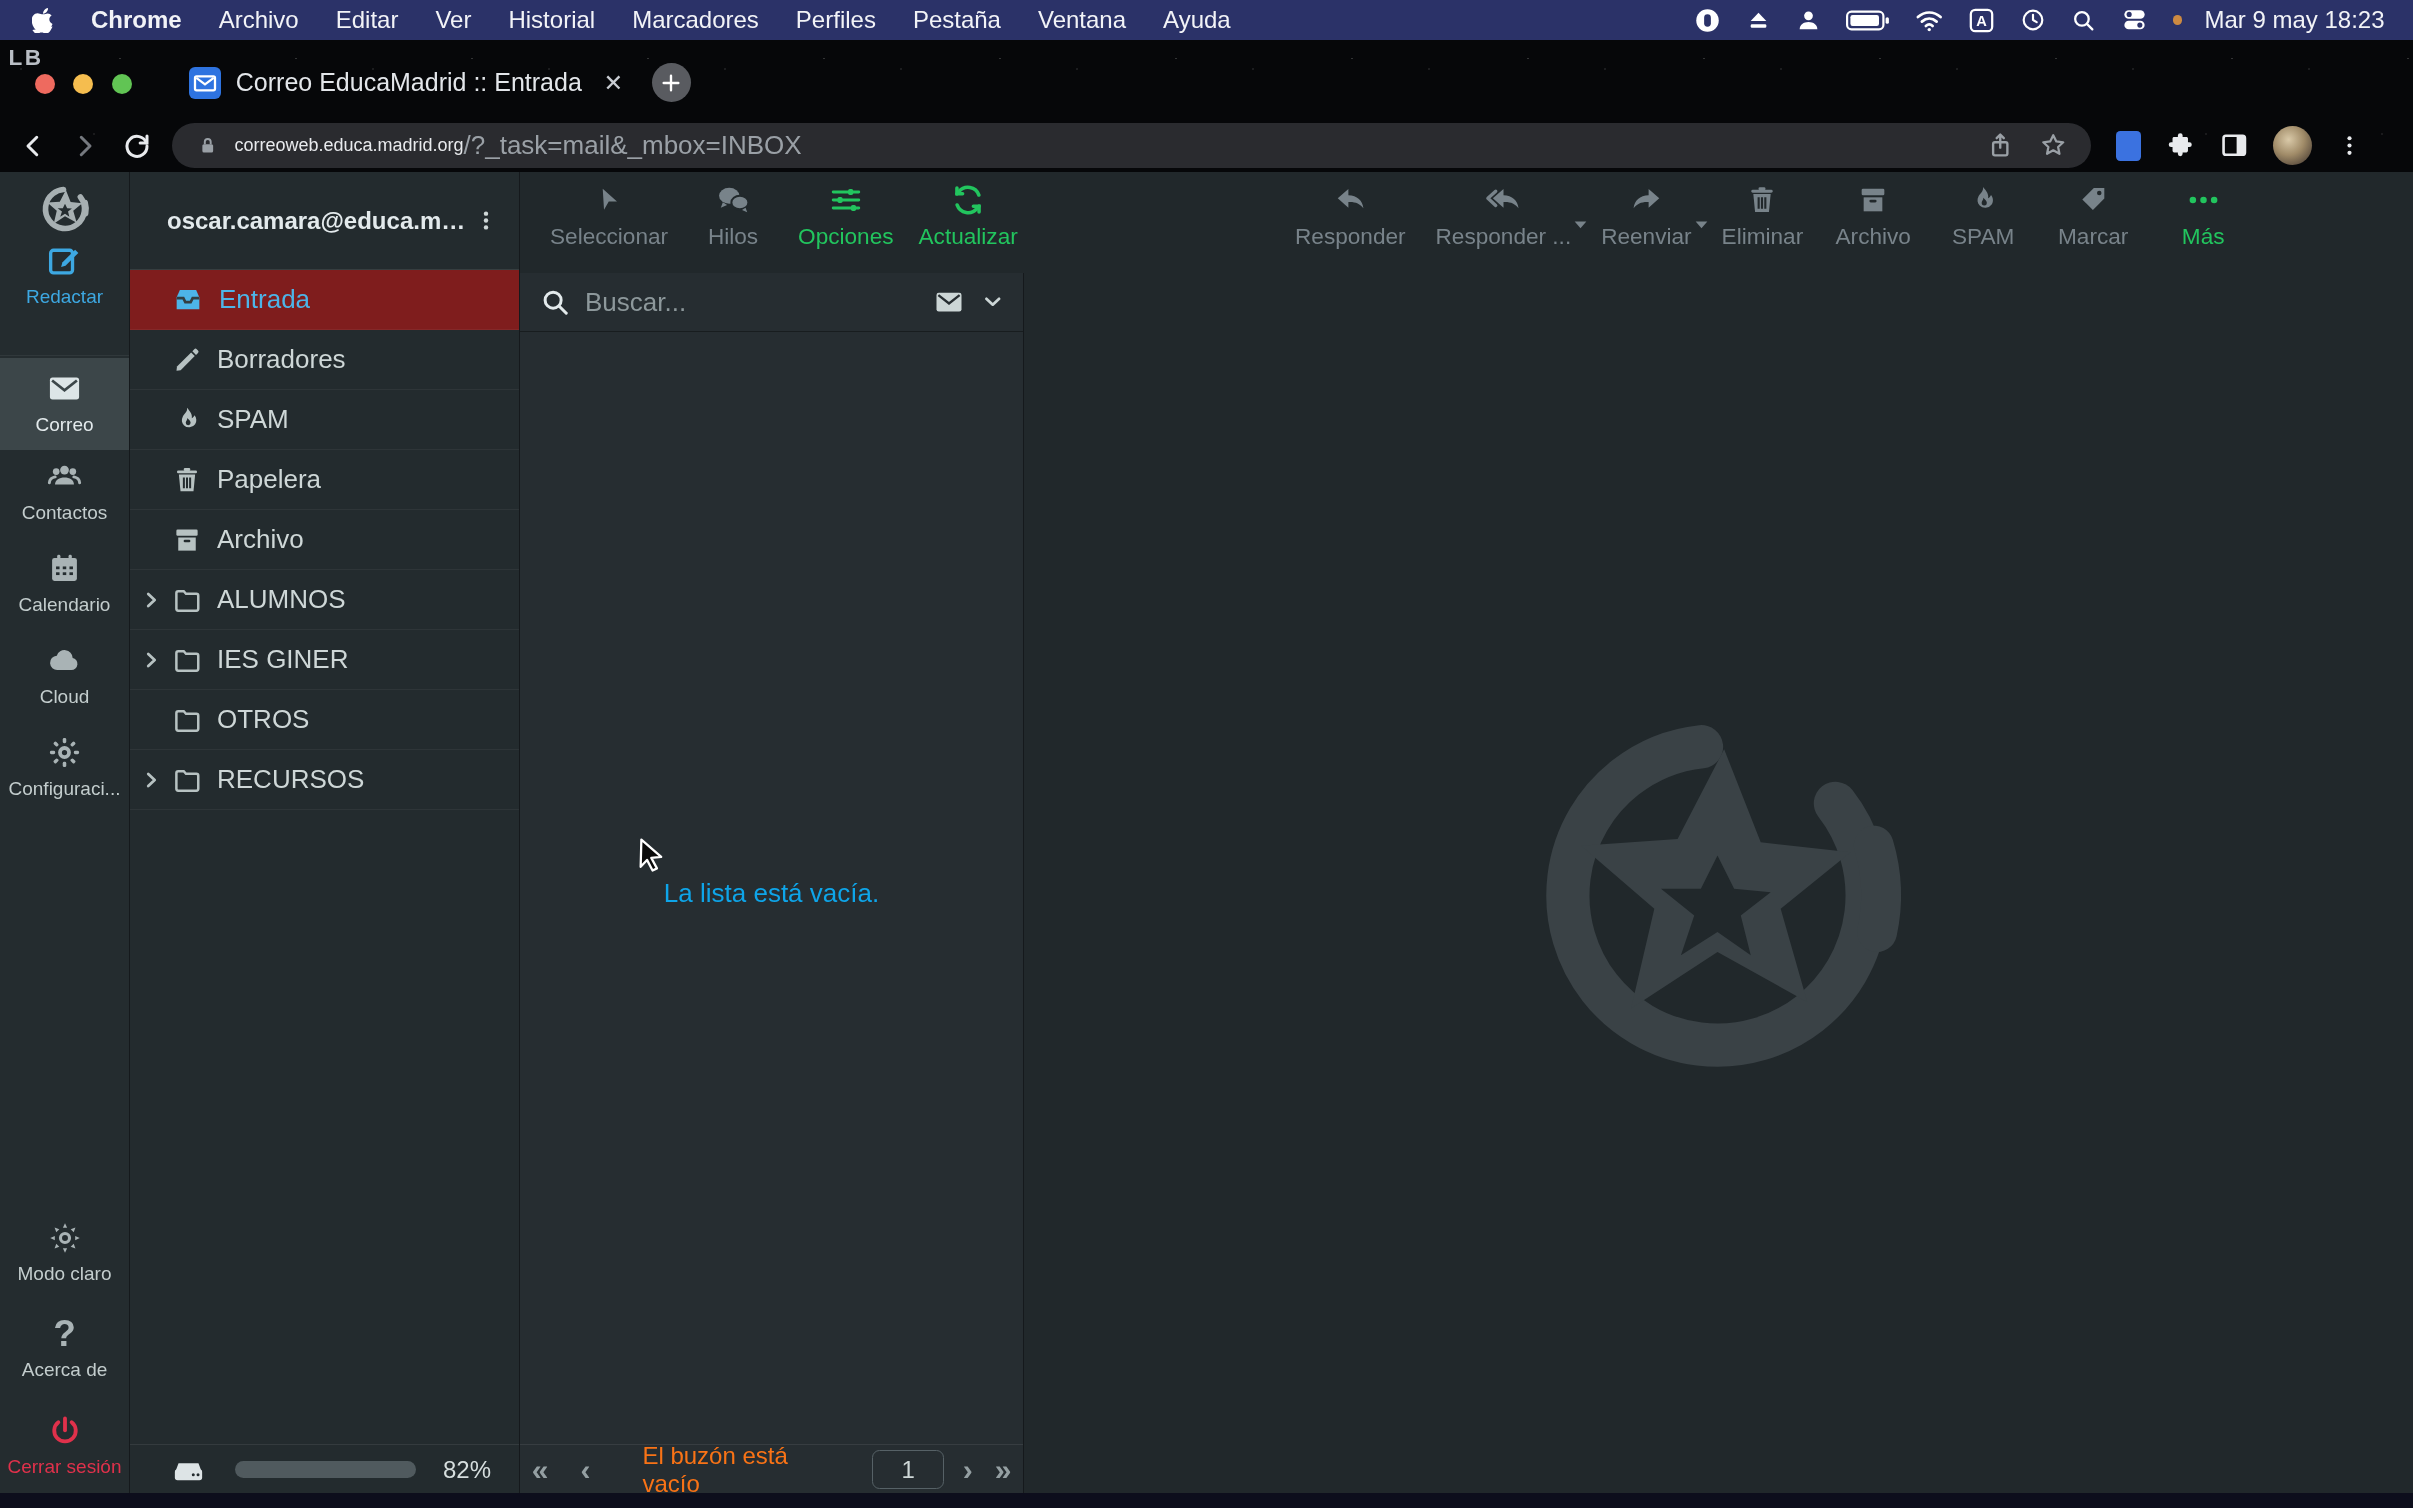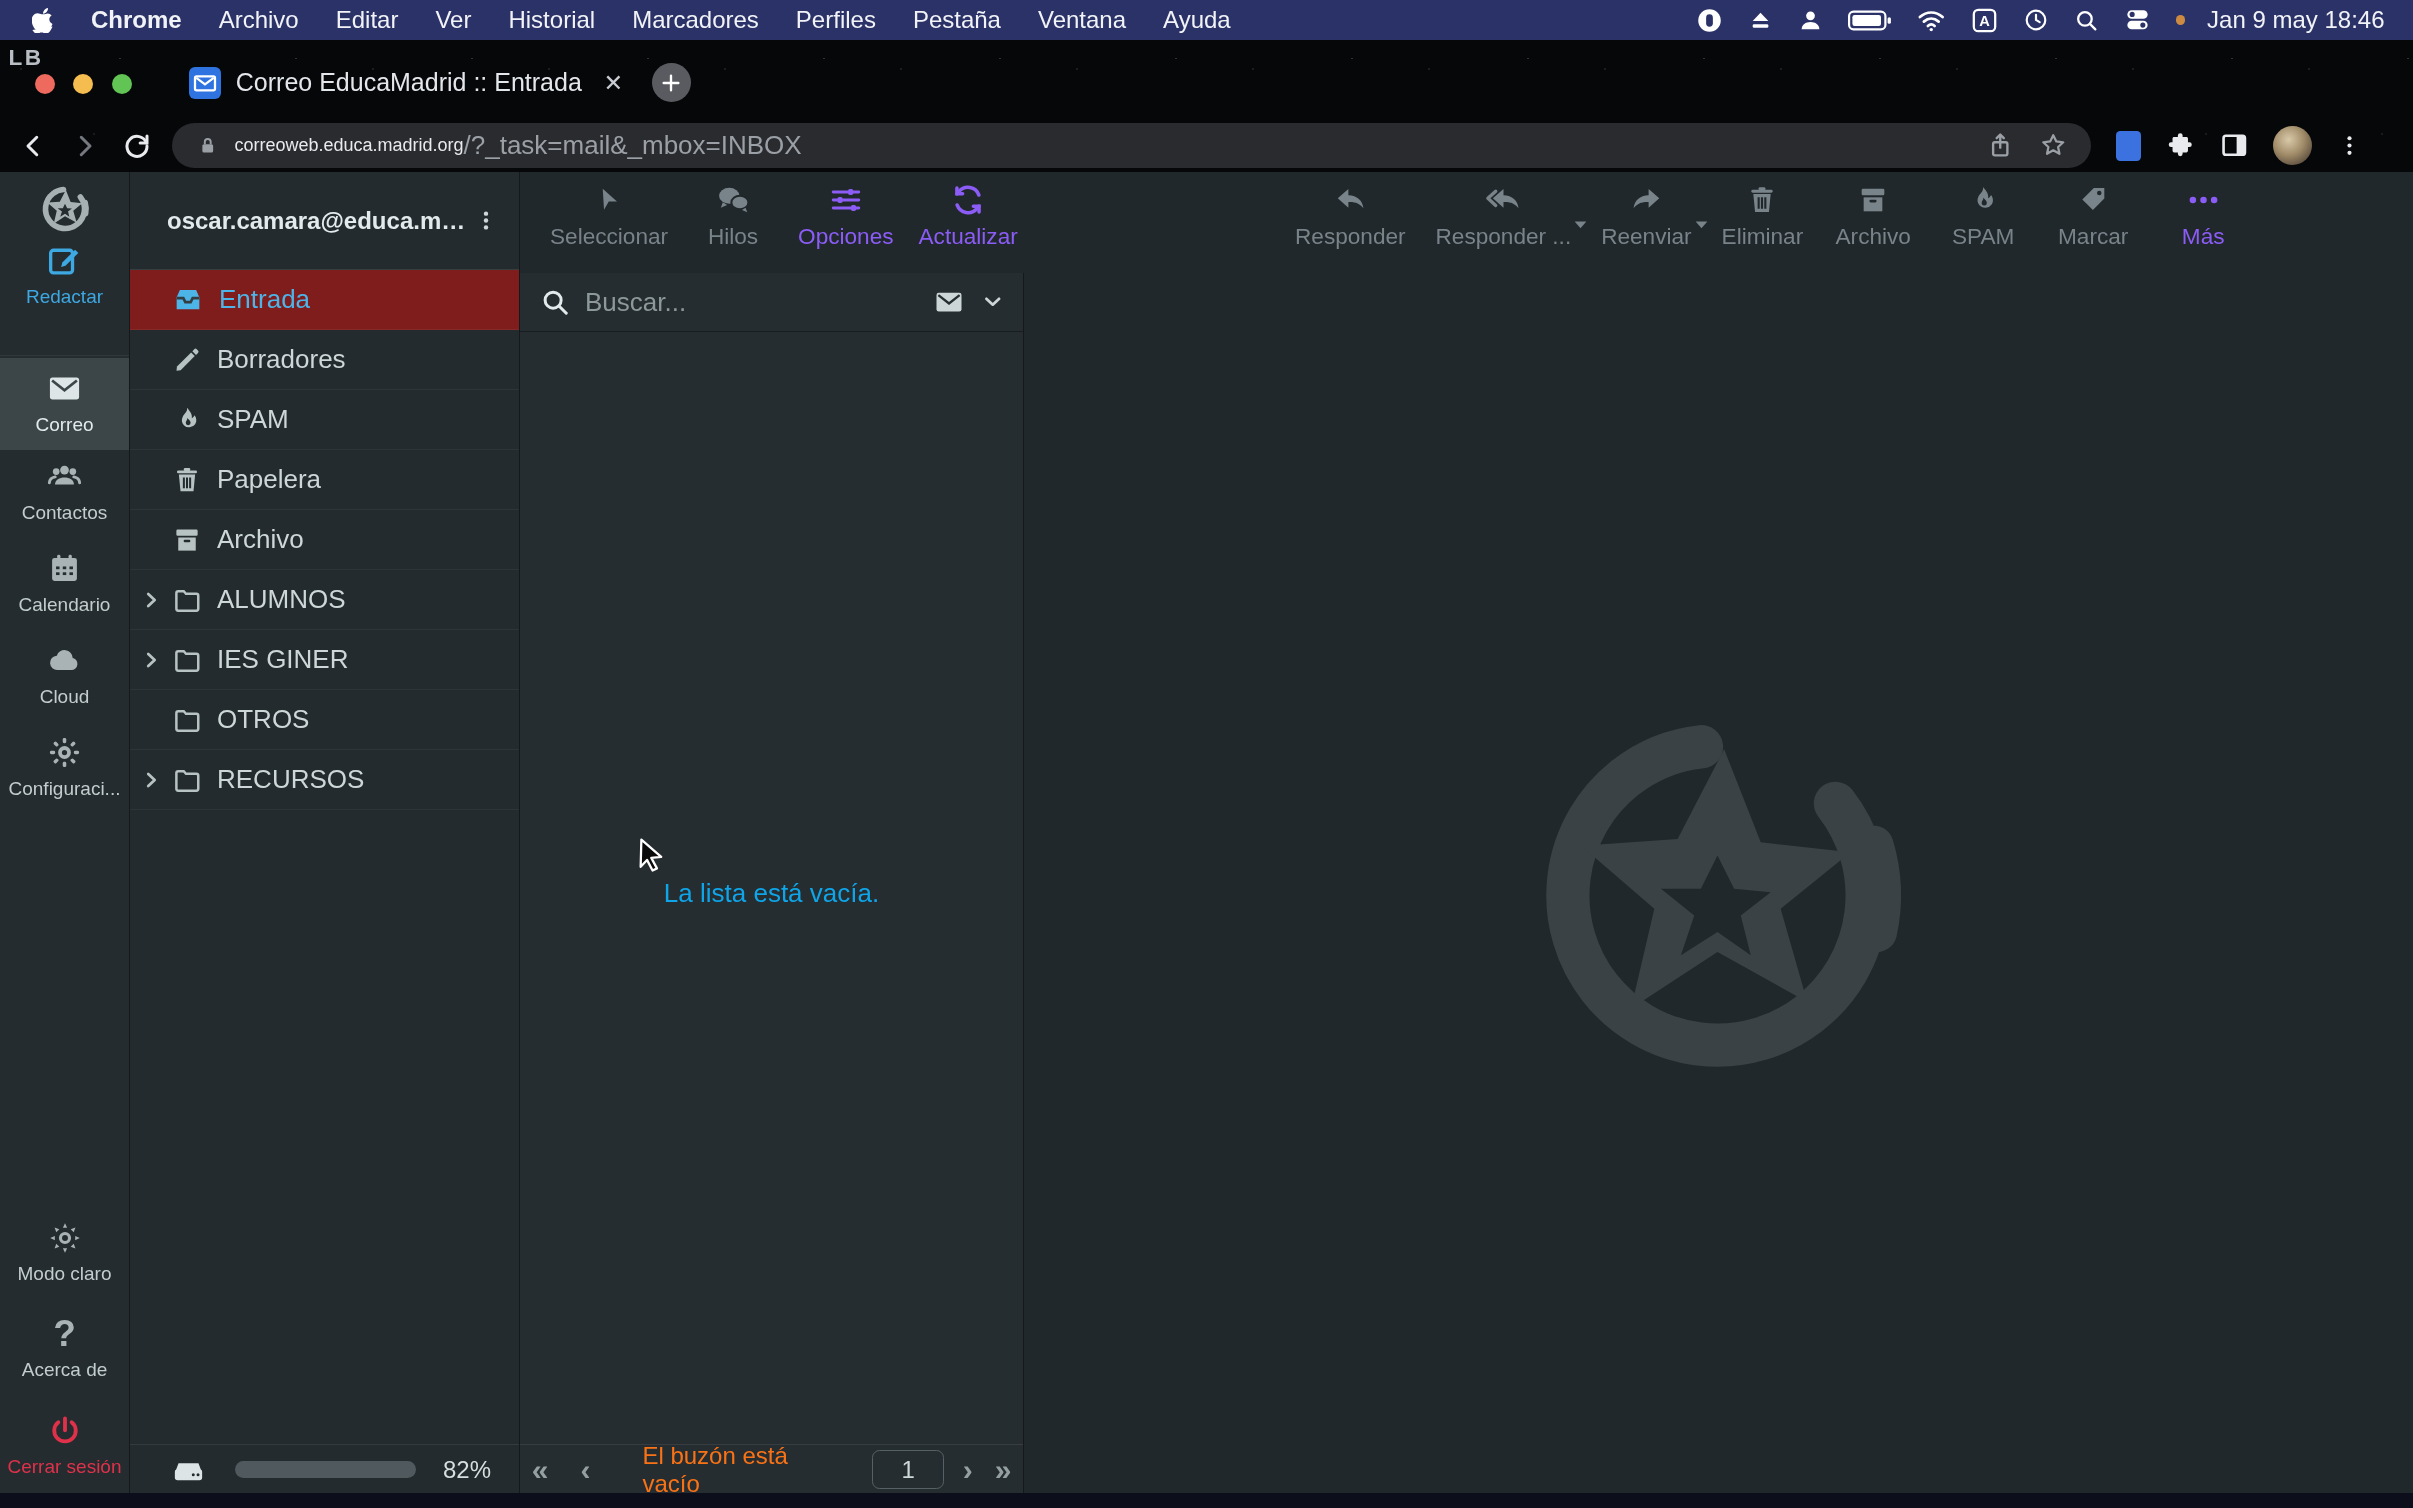--- a/index.html
+++ b/index.html
@@ -94,21 +94,21 @@
   .quota-label { color:#d6dede; font-size:24px; }
 
   
   .toolbar { position:absolute; left:520px; top:0; width:1894px; height:101px; }
   .tb-left { position:absolute; left:30px; top:8.4px; display:flex; gap:25px; }
   .tb-right { position:absolute; left:775px; top:8.4px; display:flex; gap:30px; }
   .tbtn { position:relative; display:flex; flex-direction:column; align-items:center; gap:6.7px;
           color:#78838a; min-width:80px; }
   .tbtn .ticon { height:37px; display:flex; align-items:flex-end; }
   .tbtn .tlabel { font-size:22.6px; white-space:nowrap; }
-  .tbtn.on { color:#8b5cf6; }
+  .tbtn.on { color:#22c55e; }
   .tbtn .caret { position:absolute; right:-17px; top:39px; color:#78838a; display:flex; }
 
   
   .listcol { position:absolute; left:520px; top:101px; width:504px; height:1221px; background:#262d31;
              border-right:1.7px solid #15191c; }
   .searchrow { height:59px; display:flex; align-items:center; padding:0 18.4px 0 20px;
                border-bottom:1.7px solid rgba(0,0,0,.35); }
   .searchrow input { flex:1; background:transparent; border:none; outline:none; color:#dfe7e9;
                      font-size:26px; margin-left:15px; font-family:inherit; }
   .searchrow input::placeholder { color:#8d989b; }
@@ -210,21 +210,21 @@
       <span>
           <svg width="27" height="23.5" viewBox="0 0 24 22">
             <rect x="2.5" y="2" width="19" height="8" rx="4" fill="#fff"></rect>
             <circle cx="7" cy="6" r="2.4" fill="#2b3268"></circle>
             <rect x="2.5" y="12" width="19" height="8" rx="4" fill="#fff"></rect>
             <circle cx="17" cy="16" r="2.4" fill="#2b3268"></circle>
           </svg>
         </span>
       <span class="dot-orange"></span>
     </span>
-    <span class="clock">Jan 9 may 18:46</span>
+    <span class="clock">Mar 9 may 18:23</span>
   </div>
 
   <div class="frame stars">
 
     <div class="tabstrip">
       <span class="desktop-label">LB</span>
       <span class="lights">
         <span class="light r"></span>
         <span class="light y"></span>
         <span class="light g"></span>

